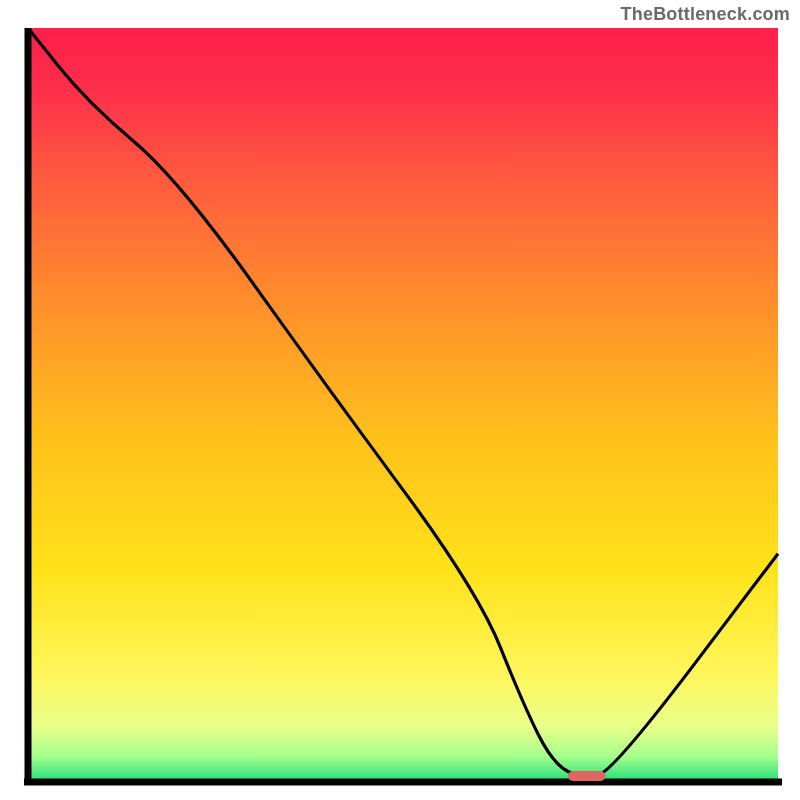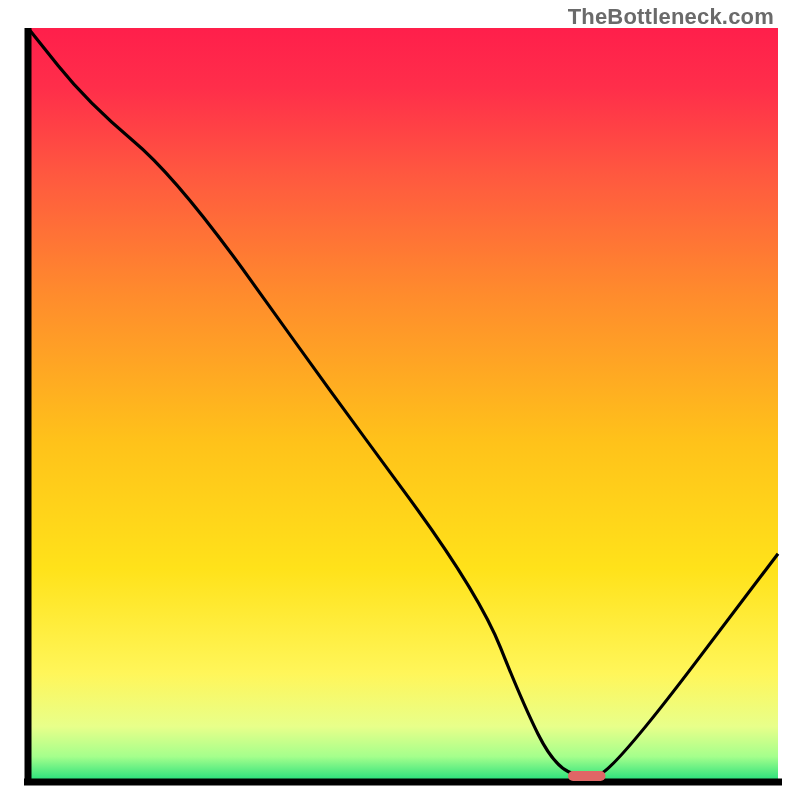--- a/index.html
+++ b/index.html
@@ -11,22 +11,22 @@
     font-family: Arial, Helvetica, sans-serif;
   }
   .frame {
     position: relative;
     width: 800px;
     height: 800px;
   }
   .watermark {
     position: absolute;
     top: 4px;
-    right: 26px;
-    font-size: 22px;
+    right: 10px;
+    font-size: 18px;
     font-weight: bold;
     color: #6a6a6a;
     letter-spacing: 0.2px;
   }
   .plot-area {
     position: absolute;
     left: 24px;
     top: 28px;
     width: 758px;
     height: 758px;

